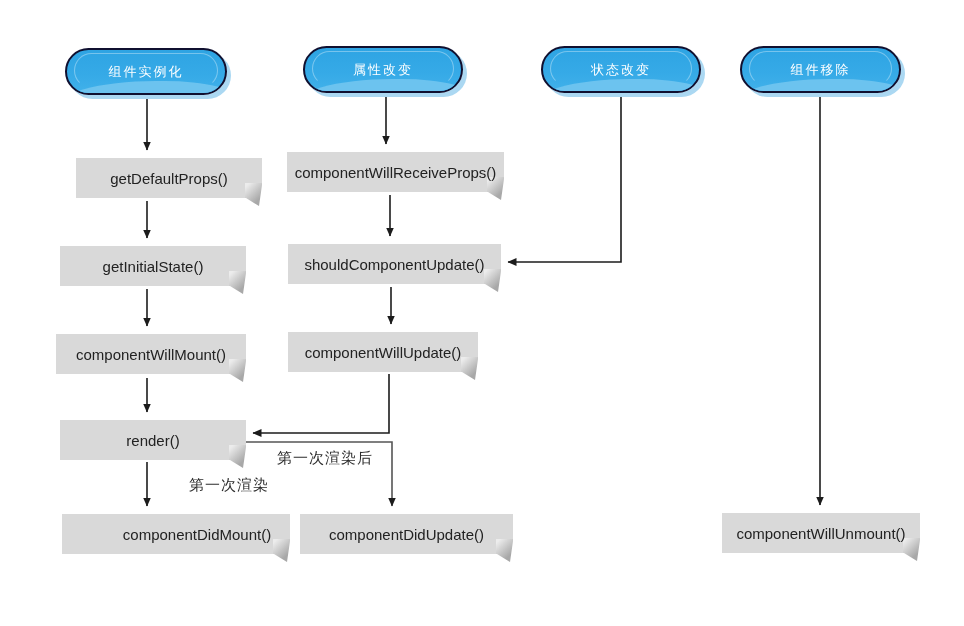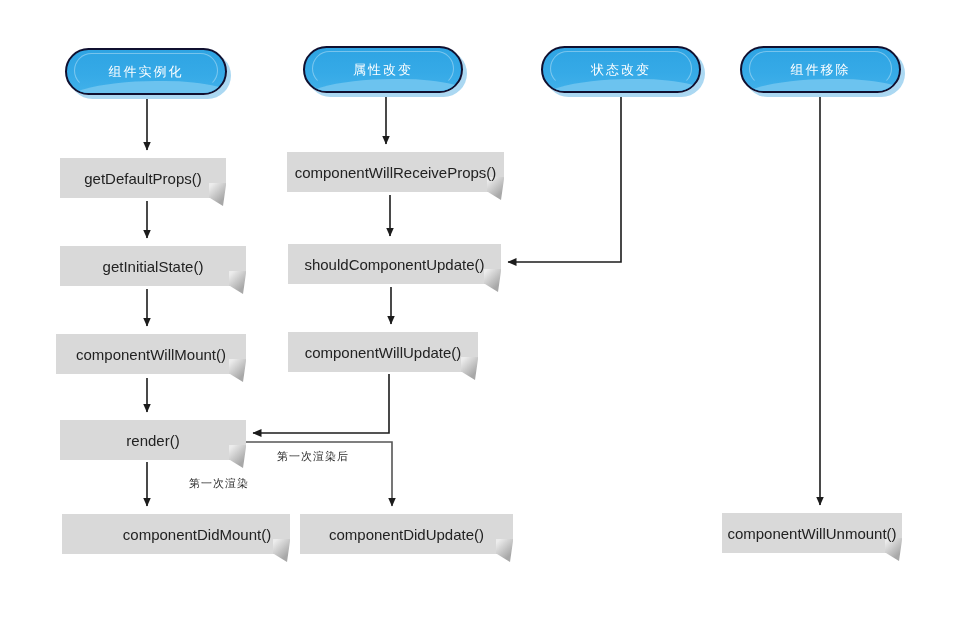--- a/index.html
+++ b/index.html
@@ -35,21 +35,21 @@
     font-size:15px;color:#222222;
     clip-path:polygon(0 0,100% 0,100% calc(100% - 13px),calc(100% - 3px) calc(100% + 8px),calc(100% - 16px) 100%,0 100%);
     filter:drop-shadow(2px 3px 2px rgba(0,0,0,.28));
   }
   .box::after{ 
     content:"";position:absolute;right:-2px;bottom:-9px;width:19px;height:24px;
     background:linear-gradient(135deg,#ececec 10%,#a8a8a8 70%);
   }
   .box span{position:relative;z-index:1;}
 
-  .edge-label{position:absolute;font-size:11px;color:#2b2b2b;letter-spacing:1px;white-space:nowrap;}
+  .edge-label{position:absolute;font-size:15px;color:#2b2b2b;letter-spacing:1px;white-space:nowrap;}
 </style>
 </head>
 <body>
 
 <div class="canvas">
 
   <svg class="wires" viewBox="0 0 964 626">
     <defs>
       <marker id="ah" markerWidth="10" markerHeight="9" refX="8.5" refY="4" orient="auto" markerUnits="userSpaceOnUse">
         <path d="M0,0 L9,4 L0,8 Z" fill="#1c1c1c"></path>
@@ -77,21 +77,21 @@
   <div class="pill" style="left:303px;top:46px;width:160px;">
     <span class="pill-label">属性改变</span>
   </div>
   <div class="pill" style="left:541px;top:46px;width:160px;">
     <span class="pill-label">状态改变</span>
   </div>
   <div class="pill" style="left:740px;top:46px;width:161px;">
     <span class="pill-label">组件移除</span>
   </div>
 
-  <div class="box" style="left:60px;top:158px;width:166px;">
+  <div class="box" style="left:76px;top:158px;width:186px;">
     <span>getDefaultProps()</span>
   </div>
   <div class="box" style="left:60px;top:246px;width:186px;">
     <span>getInitialState()</span>
   </div>
   <div class="box" style="left:56px;top:334px;width:190px;">
     <span>componentWillMount()</span>
   </div>
   <div class="box" style="left:60px;top:420px;width:186px;text-align:center;">
     <span>render()</span>
@@ -106,20 +106,20 @@
   <div class="box" style="left:288px;top:244px;width:213px;">
     <span>shouldComponentUpdate()</span>
   </div>
   <div class="box" style="left:288px;top:332px;width:190px;">
     <span>componentWillUpdate()</span>
   </div>
   <div class="box" style="left:300px;top:514px;width:213px;">
     <span>componentDidUpdate()</span>
   </div>
 
-  <div class="box" style="left:722px;top:513px;width:180px;">
+  <div class="box" style="left:722px;top:513px;width:198px;">
     <span>componentWillUnmount()</span>
   </div>
 
   <div class="edge-label" style="left:165px;top:476px;margin-left:24px;">第一次渲染</div>
   <div class="edge-label" style="left:277px;top:449px;">第一次渲染后</div>
 
 </div>
 
 </body></html>

